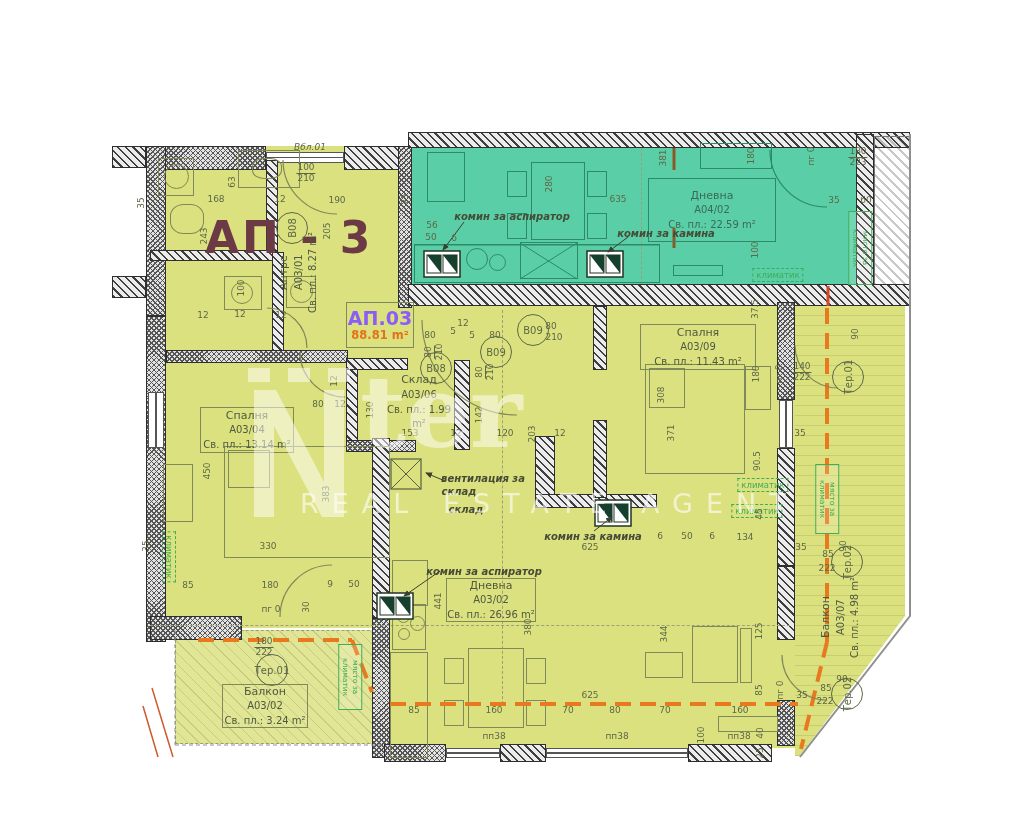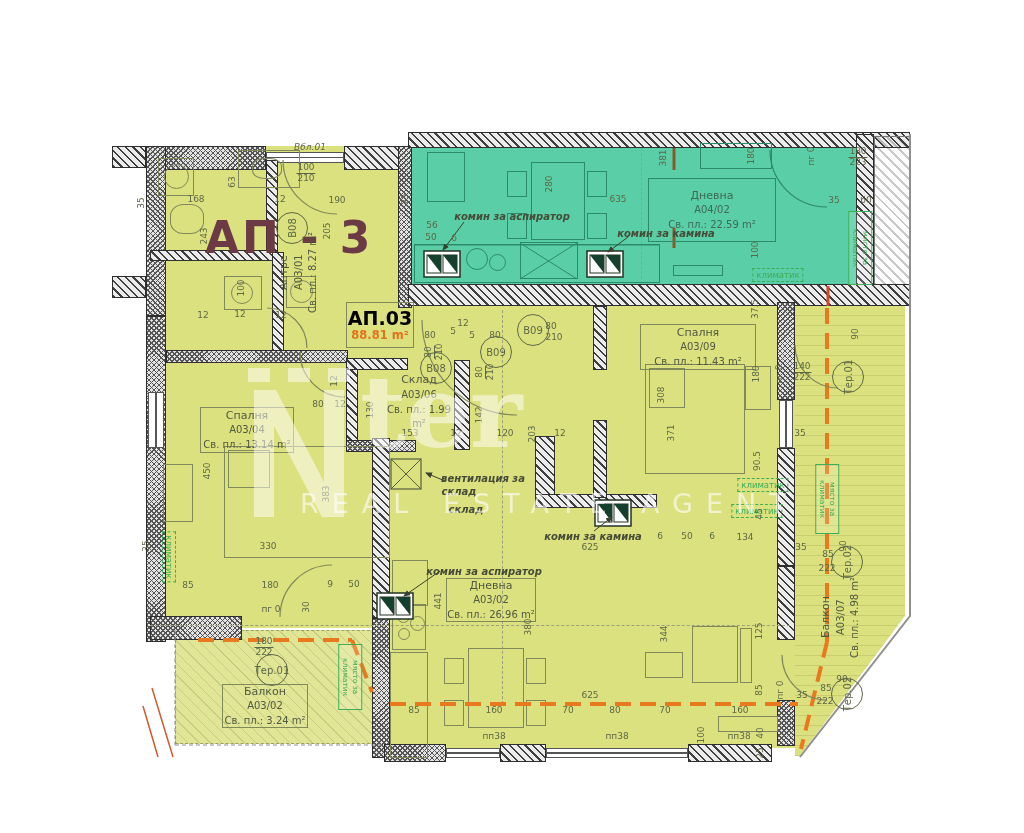--- a/index.html
+++ b/index.html
@@ -59,21 +59,21 @@
   .room-label .nm{font-size:11px;}
   .room-label .ar{font-size:10px;}
   .room-label.boxed{border:1px solid #80895a;}
   .room-label.gbox{border:1px solid #2c8a6a;color:#3c6a57;}
   .room-label.vert{writing-mode:vertical-rl;transform:rotate(180deg);display:block;}
   
   .ap3{position:absolute;font-size:44px;font-weight:bold;color:#6b3a44;letter-spacing:3px;
        font-family:"DejaVu Sans",sans-serif;}
   .unitbox{position:absolute;border:1px solid #80895a;text-align:center;box-sizing:border-box;
            display:flex;flex-direction:column;justify-content:center;}
-  .unitbox .uid{font-size:19px;font-weight:bold;color:#000000;line-height:1.1;}
+  .unitbox .uid{font-size:19px;font-weight:bold;color:#8b5cf6;line-height:1.1;}
   .unitbox .uar{font-size:11.5px;font-weight:bold;color:#e2731b;}
   
   .wm-big{position:absolute;display:flex;align-items:flex-start;color:rgba(255,255,255,.5);
           font-family:"DejaVu Serif",serif;font-weight:bold;pointer-events:none;}
   .wm-big .t{font-size:100px;line-height:1;}
   .wm-sub{position:absolute;color:rgba(255,255,255,.6);font-size:27px;letter-spacing:13px;
           font-family:"DejaVu Sans",sans-serif;pointer-events:none;white-space:nowrap;}
   svg.ovl{position:absolute;left:0;top:0;pointer-events:none;}
 </style>
 </head>
@@ -305,21 +305,21 @@
       <span class="marker" style="left: 436px; top: 368px;">B08</span>
       <span class="marker" style="left: 533px; top: 330px;">B09</span>
       <span class="marker" style="left: 496px; top: 352px;">B09</span>
       <span class="marker v" style="left: 848px; top: 377px;">Тер.01</span>
       <span class="marker" style="left: 272px; top: 670px;">Тер.01</span>
       <span class="marker v" style="left: 847px; top: 562px;">Тер.02</span>
       <span class="marker v" style="left: 847px; top: 694px;">Тер.02</span>
     </div>
   <div id="dims-layer" class="abs" style="left:0;top:0;width:100%;height:100%;">
       <span class="dim v" style="left: 141px; top: 203px;">35</span>
-      <span class="dim" style="left: 196px; top: 199px; text-align: center;">168</span>
+      <span class="dim" style="left: 216px; top: 199px; text-align: center;">168</span>
       <span class="dim v" style="left: 232px; top: 182px;">63</span>
       <span class="dim" style="left: 280px; top: 199px;">12</span>
       <span class="dim frac" style="left: 306px; top: 173px;">
         <span class="ft">100</span>
         <span>210</span>
       </span>
       <span class="dim" style="left: 337px; top: 200px;">190</span>
       <span class="dim v" style="left: 327px; top: 231px;">205</span>
       <span class="dim v" style="left: 204px; top: 236px;">243</span>
       <span class="dim v" style="left: 241px; top: 288px;">100</span>

